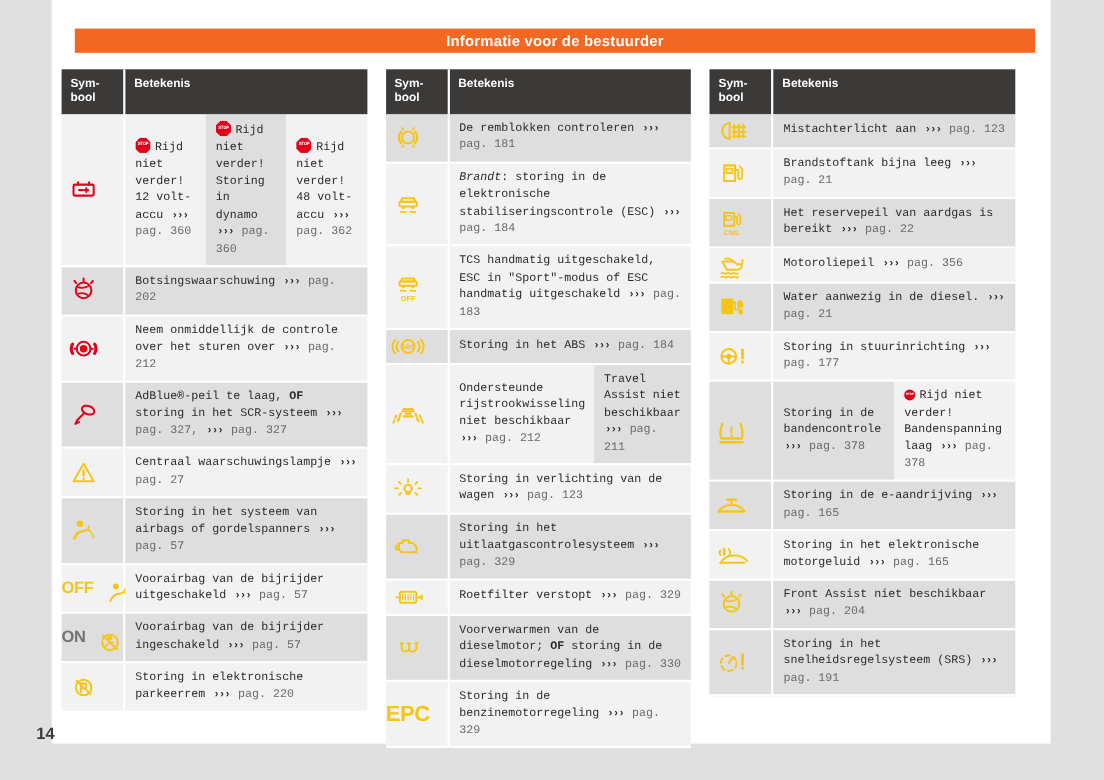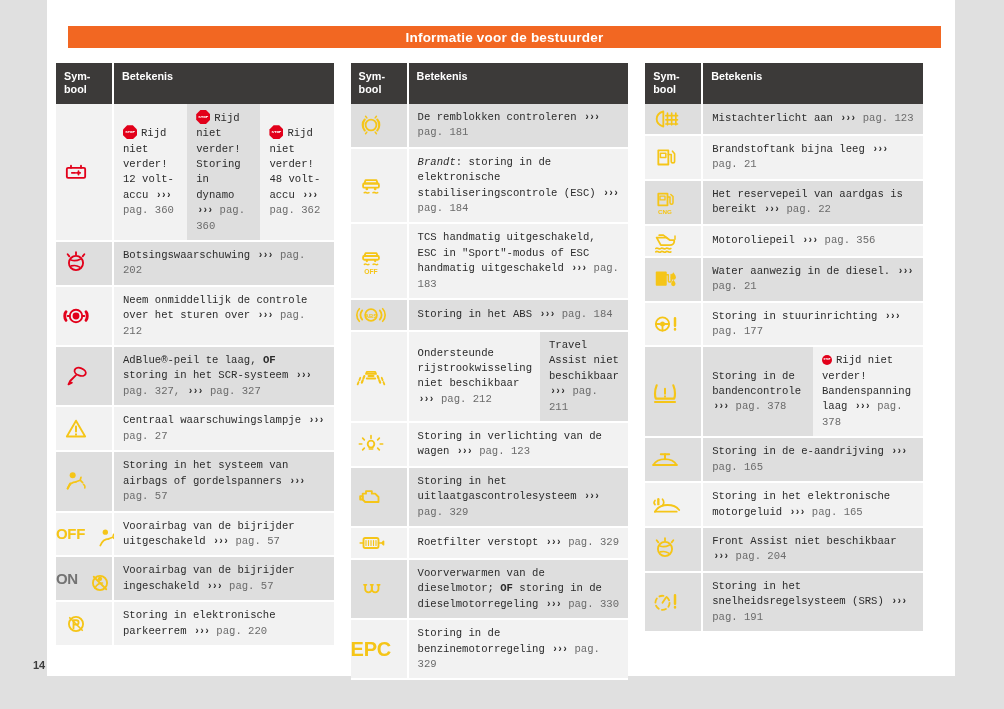--- a/index.html
+++ b/index.html
@@ -18,21 +18,21 @@
     position:absolute;left:68px;top:26px;width:873px;height:22px;
     background:#f26722;
     color:#ffffff;
     font-size:13.5px;
     font-weight:600;
     letter-spacing:.2px;
     display:flex;align-items:center;justify-content:center;
   }
   #page-number{
     position:absolute;left:33px;top:659px;
-    font-size:11px;font-weight:700;color:#3c3c3c;
+    font-size:15px;font-weight:700;color:#3c3c3c;
   }
   #columns{
     position:absolute;left:56px;top:63px;width:867px;
     display:flex;gap:17px;
     align-items:flex-start;
   }
   .column{width:277.6px;}
 
   
   .thead{display:flex;background:#3c3a39;color:#fff;}

